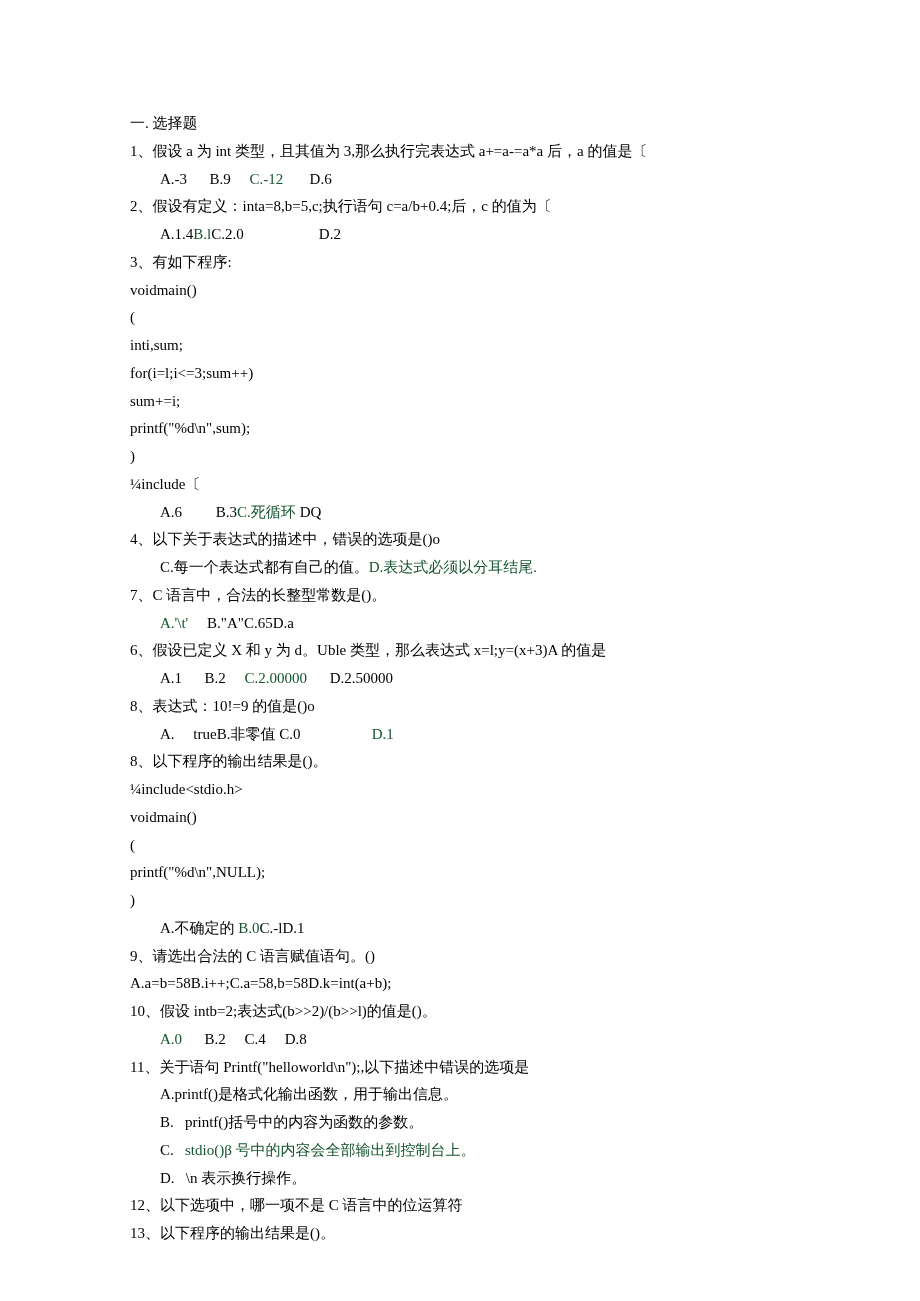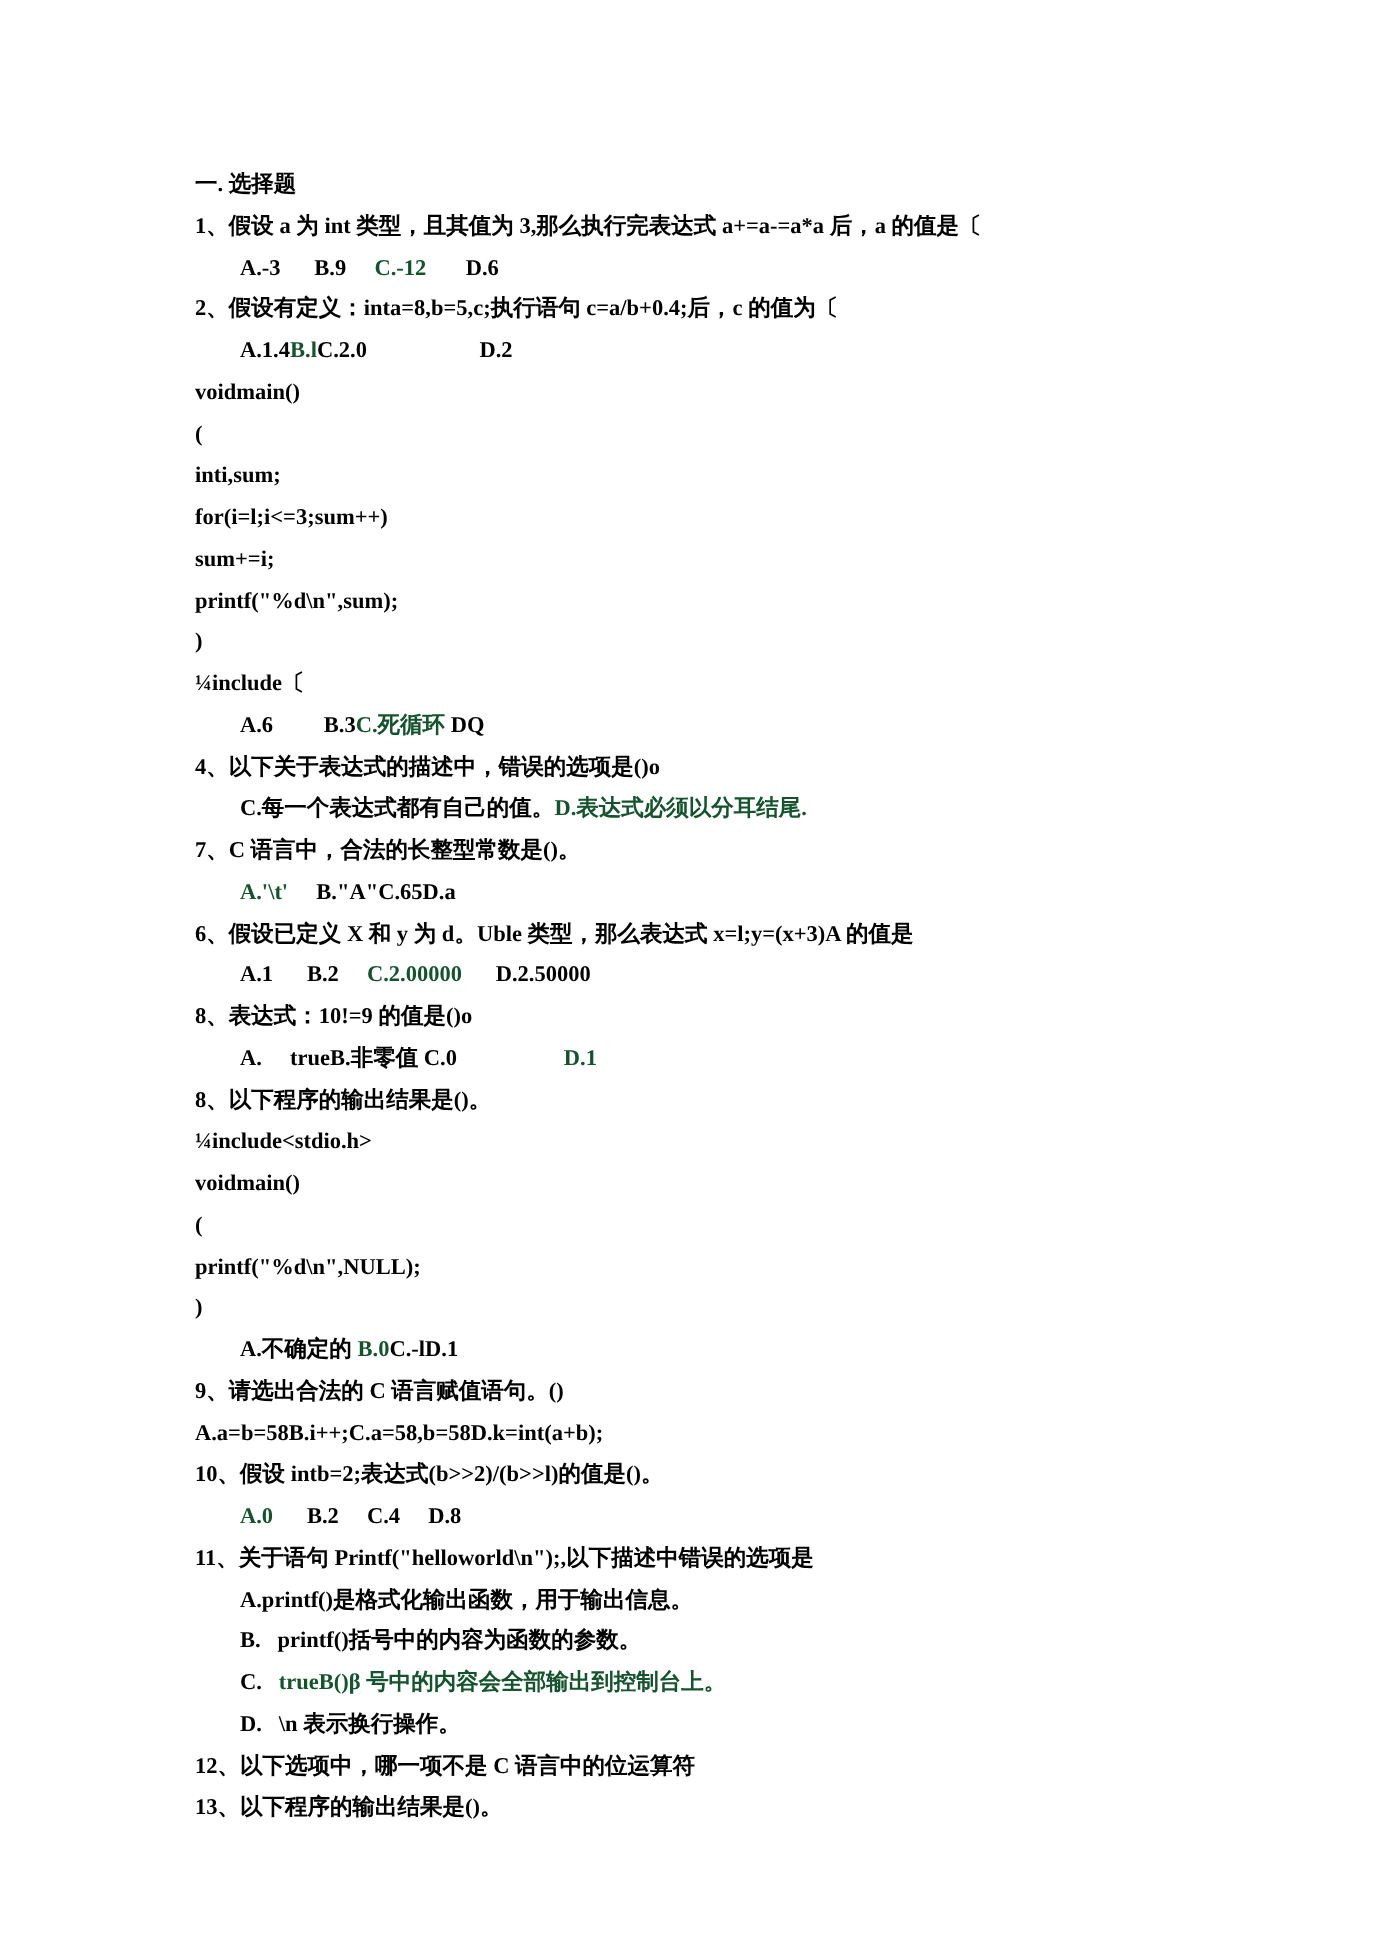--- a/index.html
+++ b/index.html
@@ -12,41 +12,41 @@
     line-height: 1.85;
   }
   .page {
     width: 920px;
     min-height: 1301px;
     padding: 110px 130px 60px 130px;
     box-sizing: border-box;
   }
   .line {
     white-space: pre-wrap;
-    font-weight: bold;
   }
   .indent1 {
     padding-left: 2em;
   }
   .red {
     color: #14532d;
   }
 </style>
 </head>
 <body>
 
 <div class="page">
   <div class="line">一. 选择题</div>
 
   <div class="line">1、假设 a 为 int 类型，且其值为 3,那么执行完表达式 a+=a-=a*a 后，a 的值是〔</div>
   <div class="line indent1"><span>A.-3</span>      <span>B.9</span>     <span class="red">C.-12</span>       <span>D.6</span></div>
 
   <div class="line">2、假设有定义：inta=8,b=5,c;执行语句 c=a/b+0.4;后，c 的值为〔</div>
   <div class="line indent1"><span>A.1.4</span><span class="red">B.l</span><span>C.2.0</span>                    <span>D.2</span></div>
 
+  <div class="line">3、有如下程序:</div>
   <div class="line">voidmain()</div>
   <div class="line">(</div>
   <div class="line">inti,sum;</div>
   <div class="line">for(i=l;i&lt;=3;sum++)</div>
   <div class="line">sum+=i;</div>
   <div class="line">printf("%d\n",sum);</div>
   <div class="line">)</div>
   <div class="line">¼include〔</div>
   <div class="line indent1"><span>A.6</span>         <span>B.3</span><span class="red">C.死循环</span><span> DQ</span></div>
 
@@ -72,20 +72,20 @@
 
   <div class="line">9、请选出合法的 C 语言赋值语句。()</div>
   <div class="line">A.a=b=58B.i++;C.a=58,b=58D.k=int(a+b);</div>
 
   <div class="line">10、假设 intb=2;表达式(b&gt;&gt;2)/(b&gt;&gt;l)的值是()。</div>
   <div class="line indent1"><span class="red">A.0</span>      <span>B.2</span>     <span>C.4</span>     <span>D.8</span></div>
 
   <div class="line">11、关于语句 Printf("helloworld\n");,以下描述中错误的选项是</div>
   <div class="line indent1">A.printf()是格式化输出函数，用于输出信息。</div>
   <div class="line indent1"><span>B.</span>   <span>printf()括号中的内容为函数的参数。</span></div>
-  <div class="line indent1"><span>C.</span>   <span class="red">trueB()β 号中的内容会全部输出到控制台上。</span></div>
+  <div class="line indent1"><span>C.</span>   <span class="red">stdio()β 号中的内容会全部输出到控制台上。</span></div>
   <div class="line indent1"><span>D.</span>   <span>\n 表示换行操作。</span></div>
 
   <div class="line">12、以下选项中，哪一项不是 C 语言中的位运算符</div>
 
   <div class="line">13、以下程序的输出结果是()。</div>
 
 </div>
 
 </body></html>

